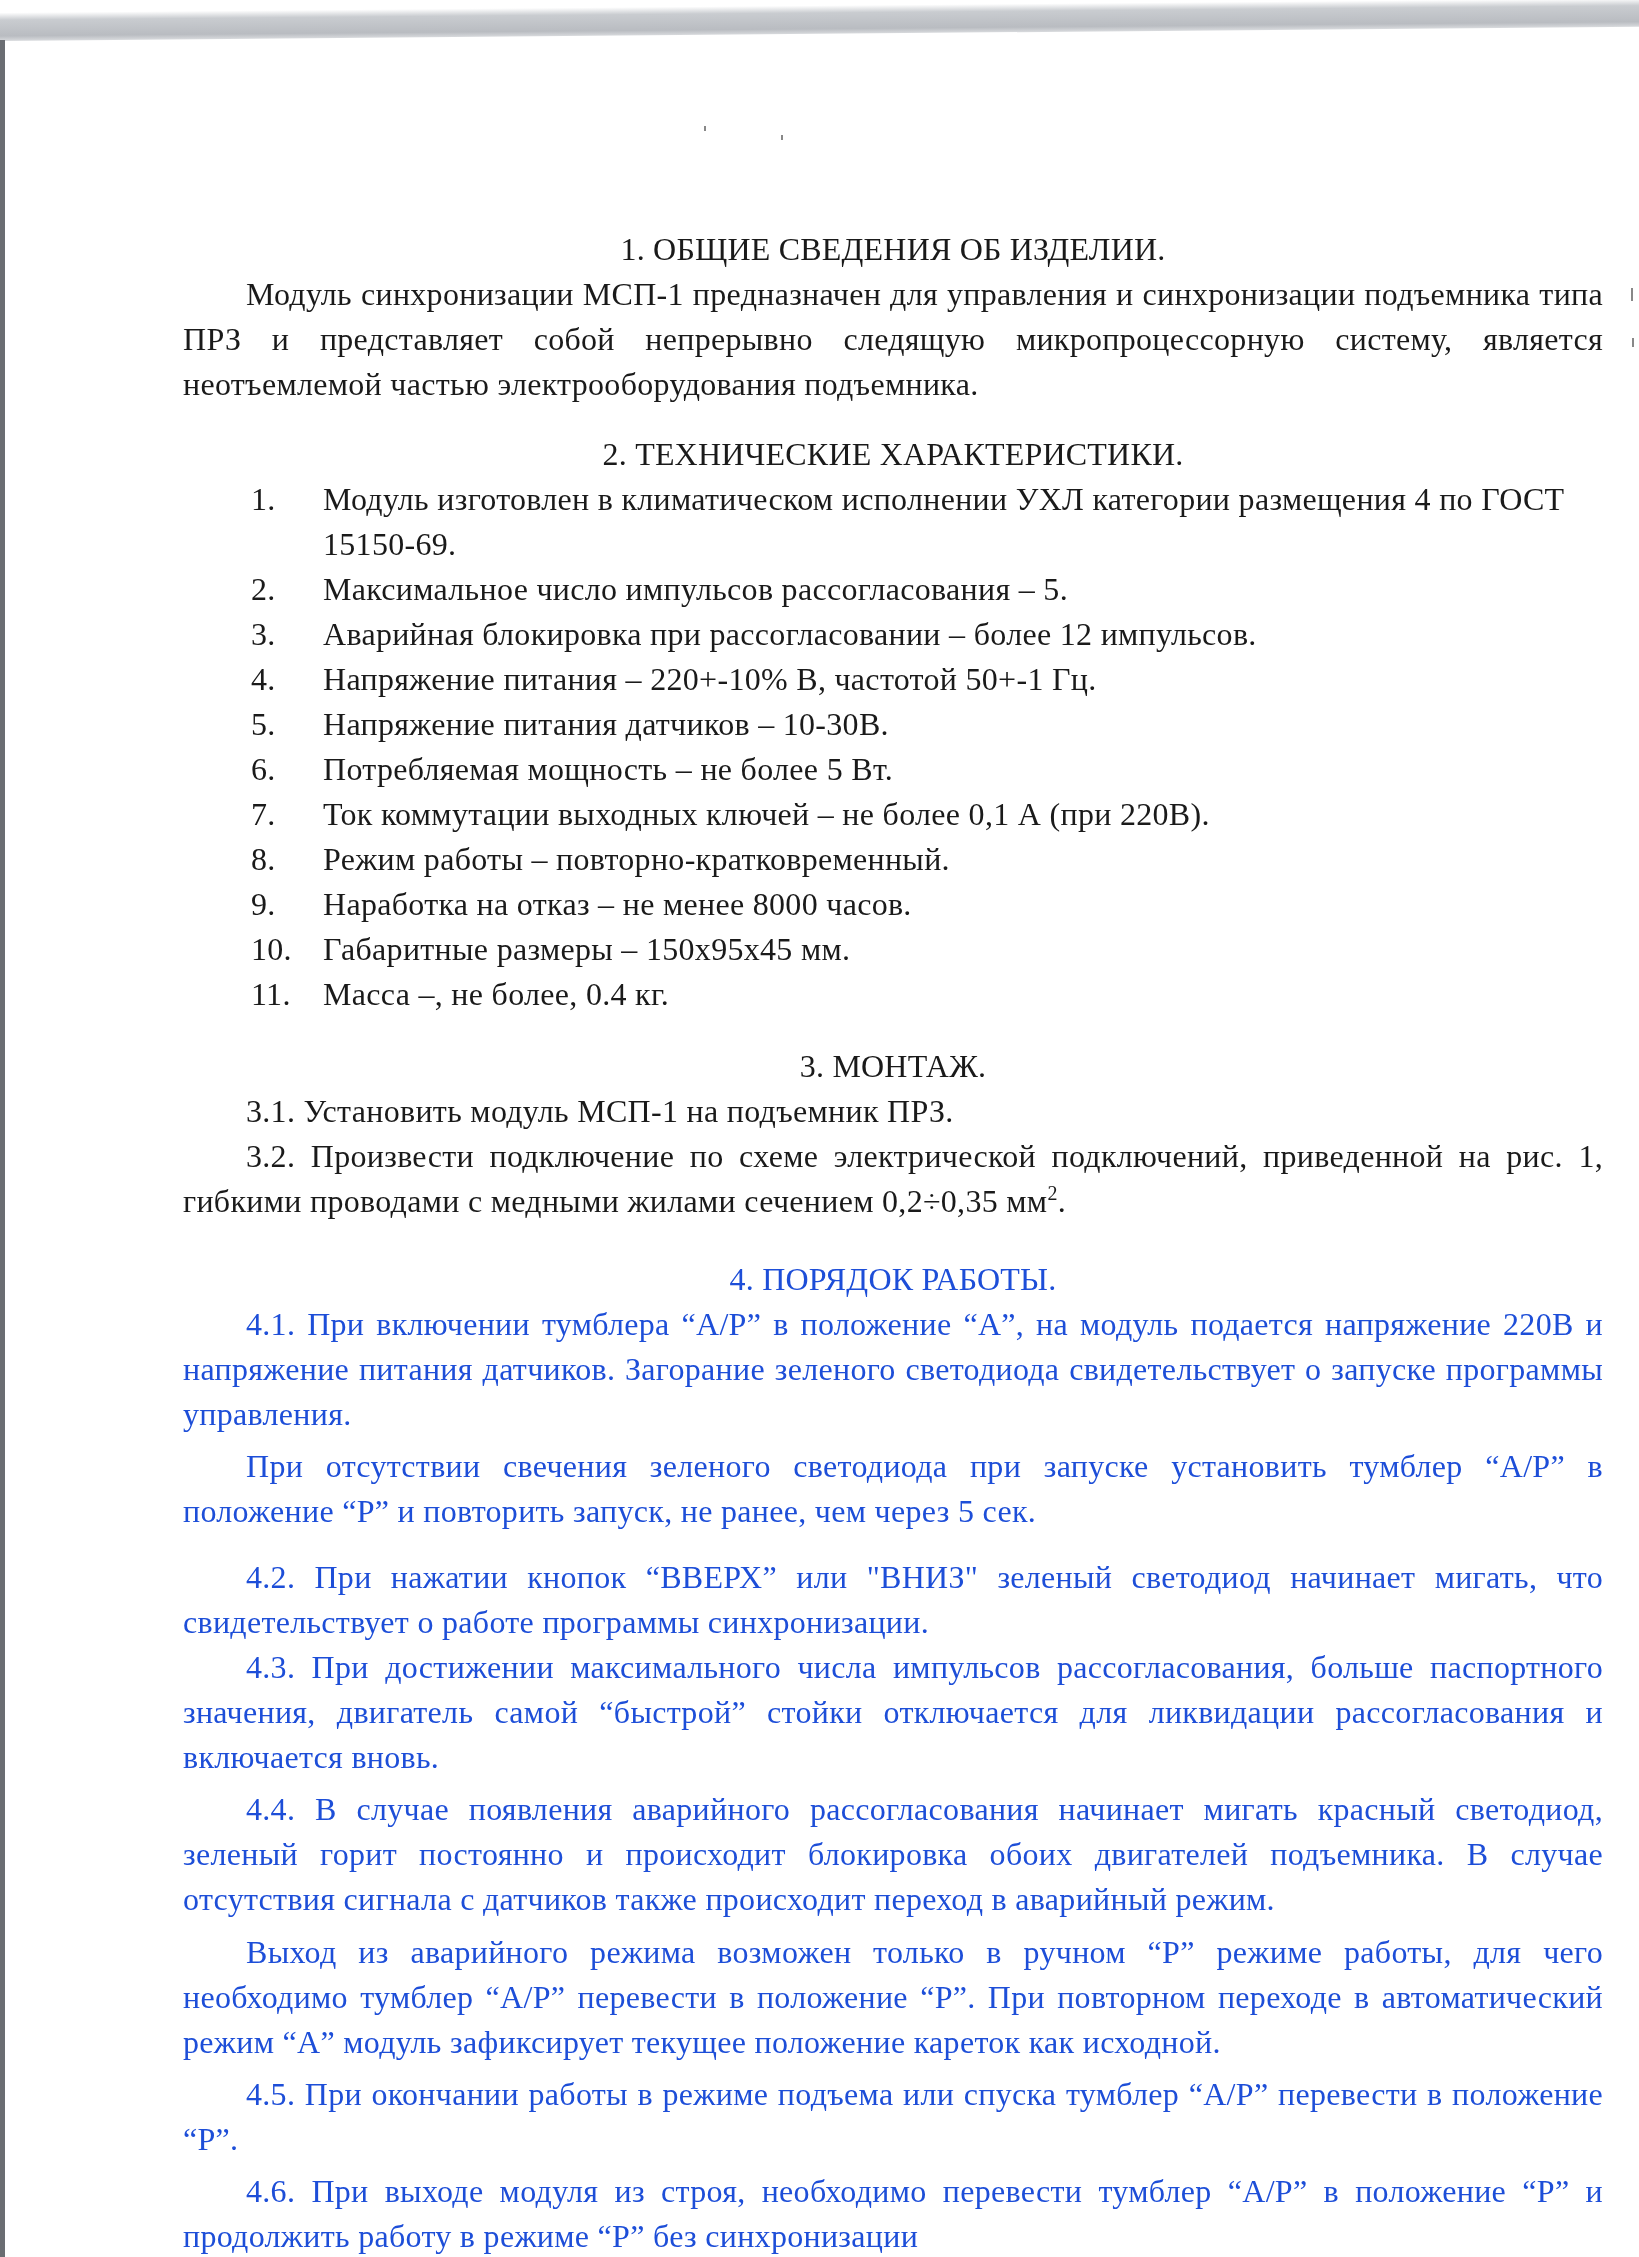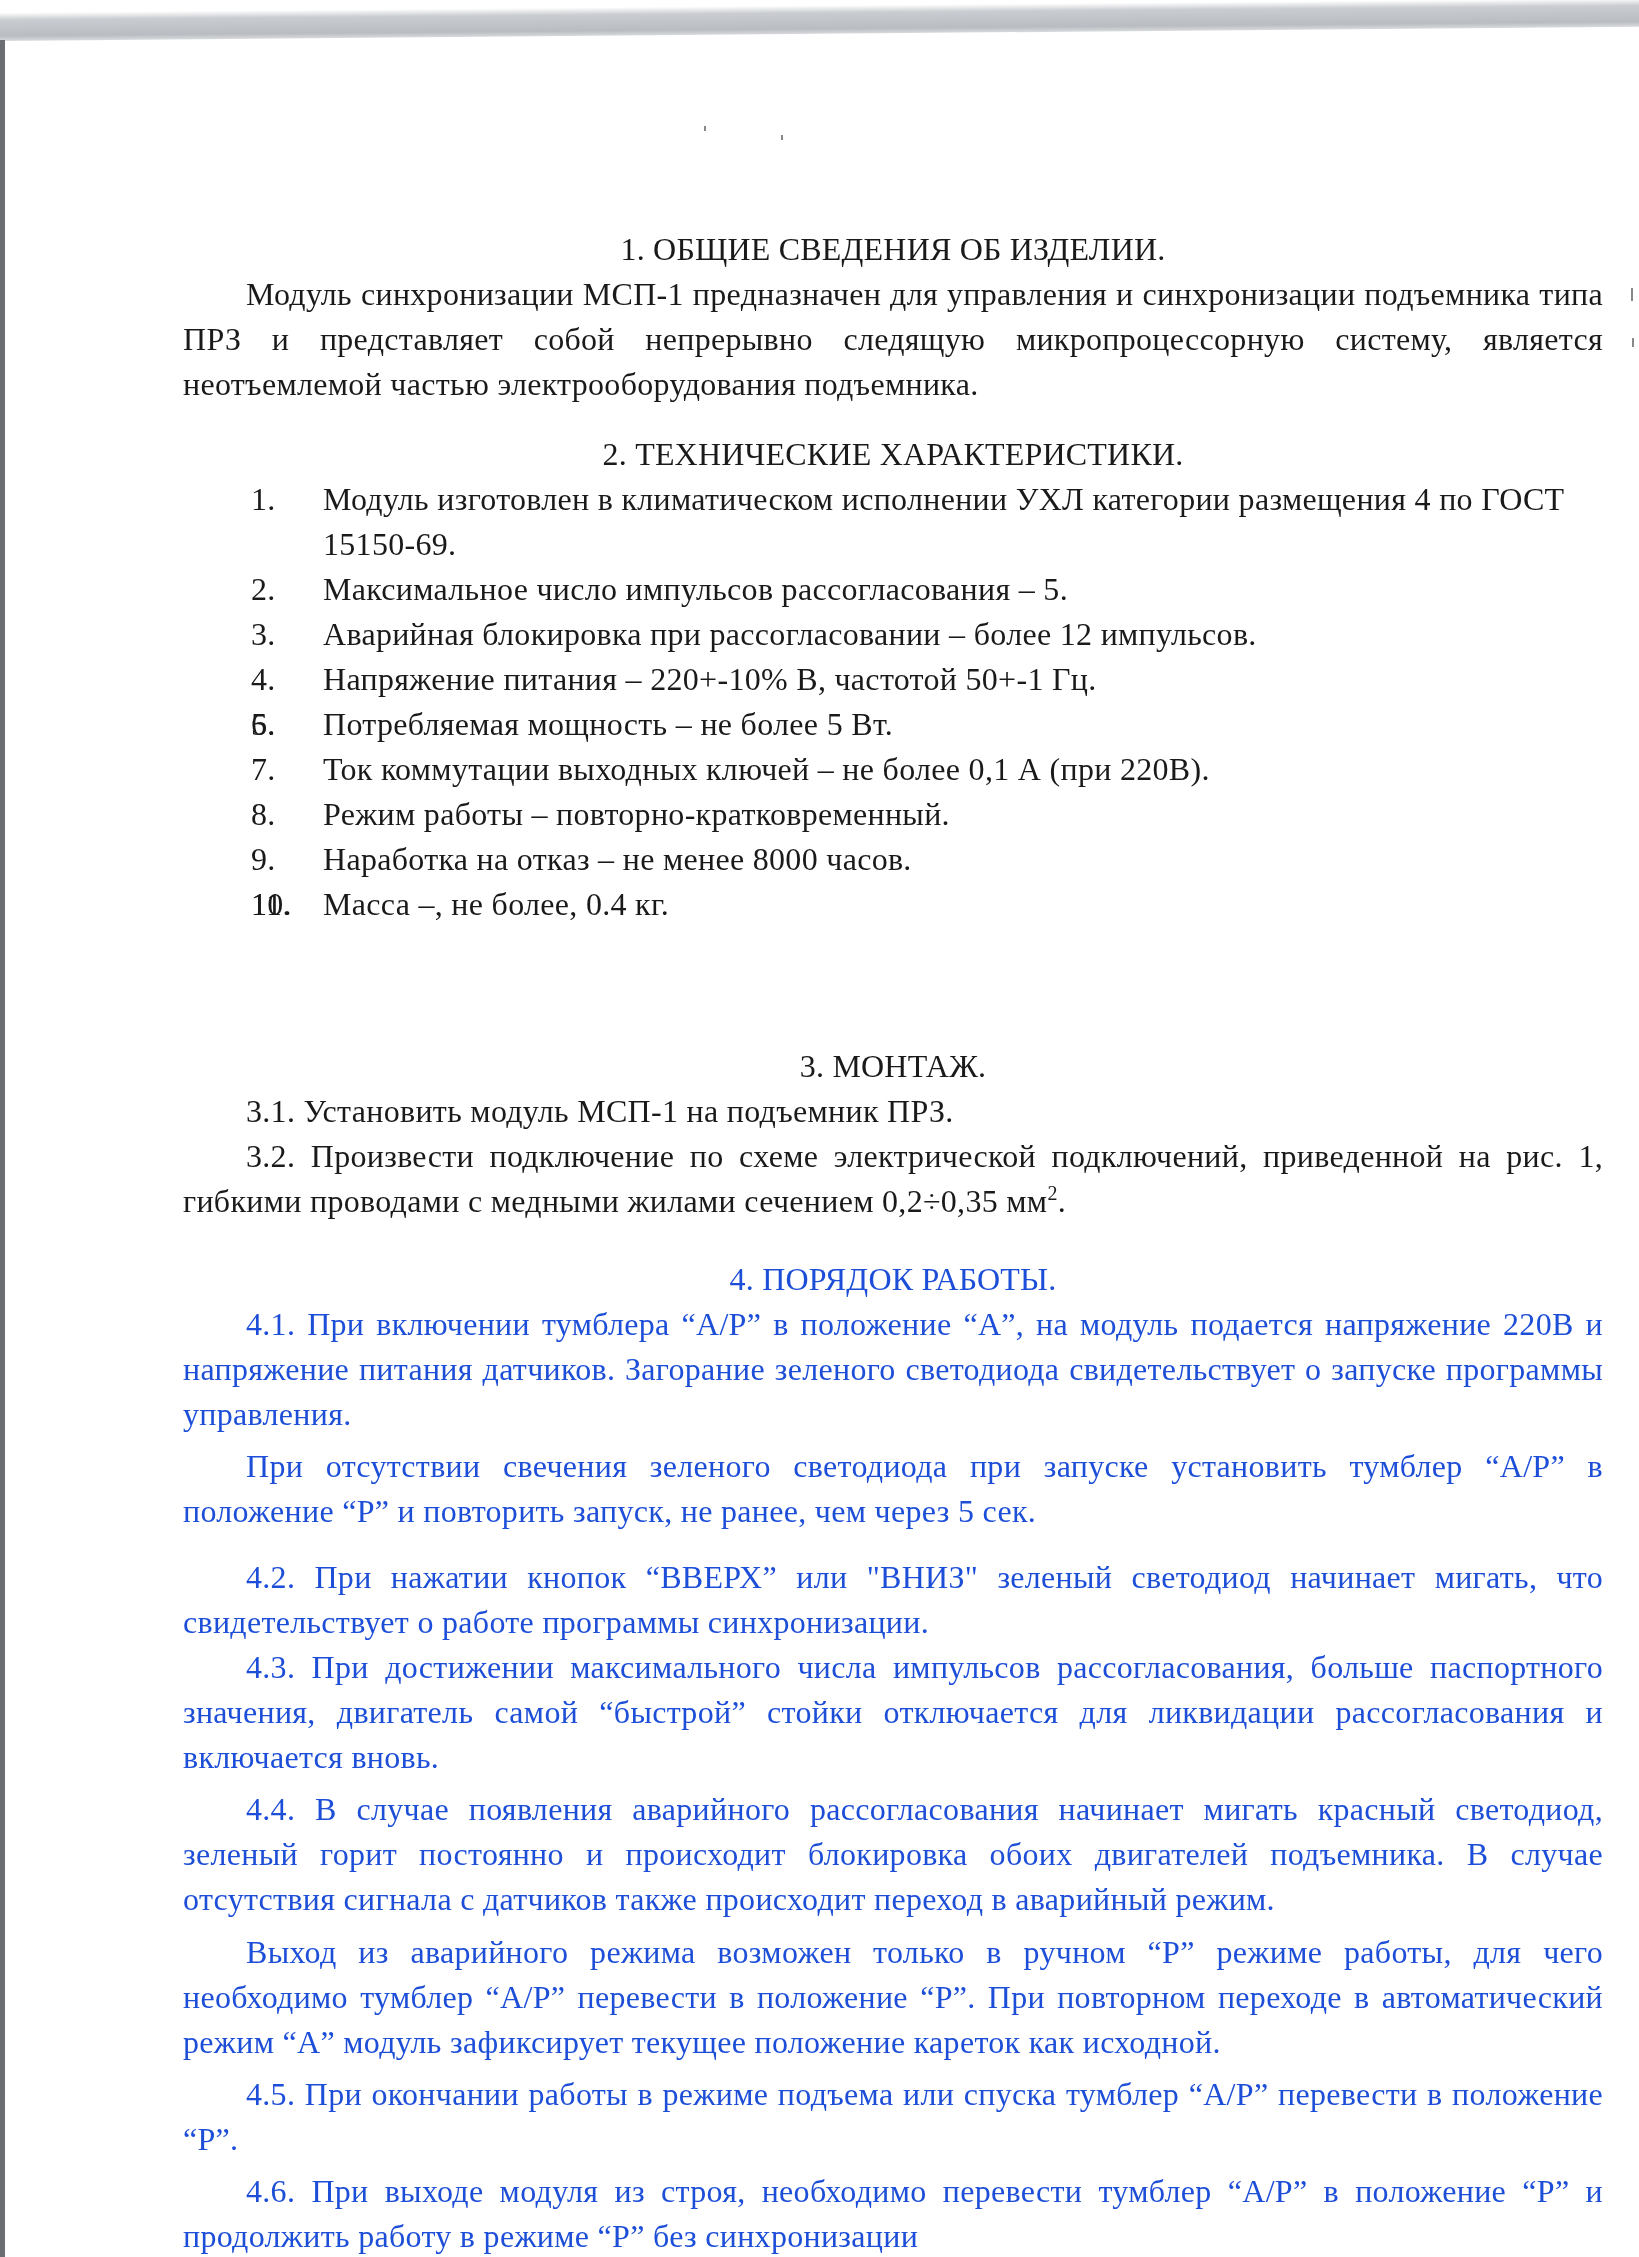--- a/index.html
+++ b/index.html
@@ -96,26 +96,26 @@
     <p class="para">Модуль синхронизации МСП-1 предназначен для управления и синхронизации подъемника типа ПРЗ и представляет собой непрерывно следящую микропроцессорную систему, является неотъемлемой частью электрооборудования подъемника.</p>
   </div>
 
   <div class="block" style="top:432px;">
     <h2 class="heading">2. ТЕХНИЧЕСКИЕ ХАРАКТЕРИСТИКИ.</h2>
     <ol class="specs">
       <li><span class="num">1.</span><span>Модуль изготовлен в климатическом исполнении УХЛ категории размещения 4 по ГОСТ 15150-69.</span></li>
       <li><span class="num">2.</span><span>Максимальное число импульсов рассогласования – 5.</span></li>
       <li><span class="num">3.</span><span>Аварийная блокировка при рассогласовании – более 12 импульсов.</span></li>
       <li><span class="num">4.</span><span>Напряжение питания – 220+-10% В, частотой 50+-1 Гц.</span></li>
-      <li><span class="num">5.</span></li>
+      <li><span class="num">5.</span><span>Напряжение питания датчиков – 10-30В.</span></li>
       <li><span class="num">6.</span><span>Потребляемая мощность – не более 5 Вт.</span></li>
       <li><span class="num">7.</span><span>Ток коммутации выходных ключей – не более 0,1 А (при 220В).</span></li>
       <li><span class="num">8.</span><span>Режим работы – повторно-кратковременный.</span></li>
       <li><span class="num">9.</span><span>Наработка на отказ – не менее 8000 часов.</span></li>
-      <li><span class="num">10.</span></li>
+      <li><span class="num">10.</span><span>Габаритные размеры – 150х95х45 мм.</span></li>
       <li><span class="num">11.</span><span>Масса –, не более, 0.4 кг.</span></li>
     </ol>
   </div>
 
   <div class="block" style="top:1044px;">
     <h2 class="heading">3. МОНТАЖ.</h2>
     <p class="para">3.1. Установить модуль МСП-1 на подъемник ПРЗ.</p>
     <p class="para"><span>3.2. Произвести подключение по схеме электрической подключений, приведенной на рис. 1, гибкими проводами с медными жилами сечением 0,2÷0,35 мм</span><sup>2</sup><span>.</span></p>
   </div>
 

